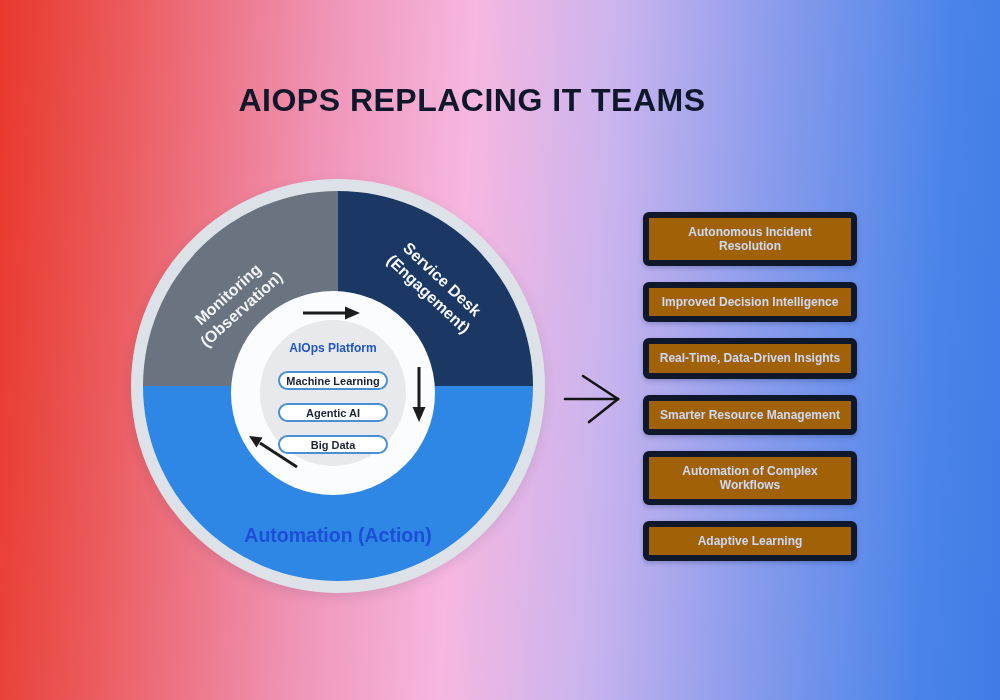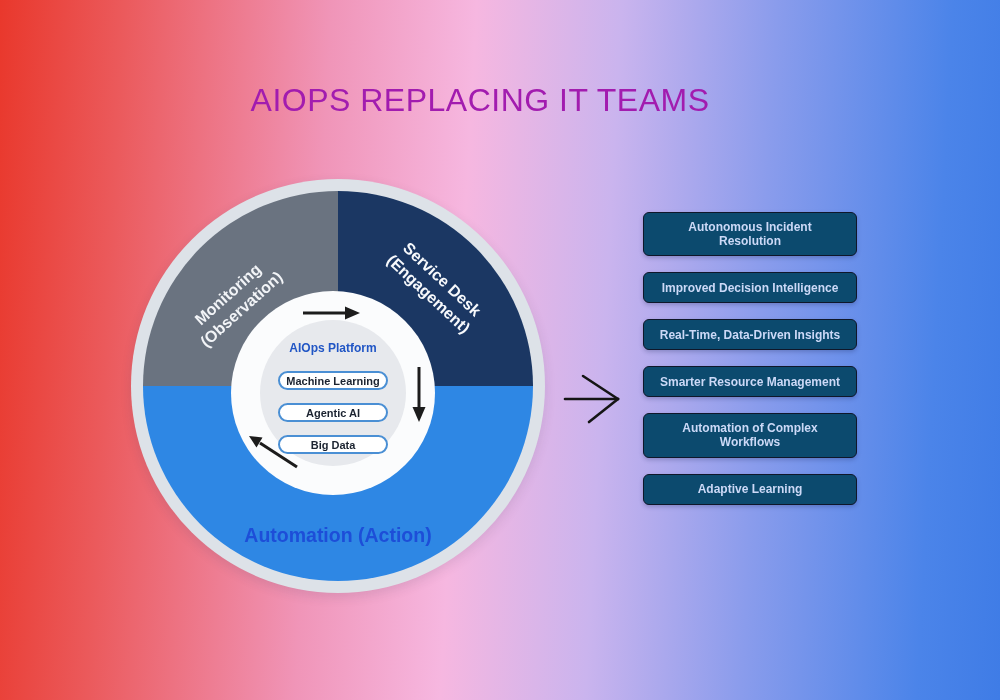--- a/index.html
+++ b/index.html
@@ -5,22 +5,22 @@
   * { margin:0; padding:0; box-sizing:border-box; }
   html,body { width:1000px; height:700px; overflow:hidden; }
   body {
     position:relative;
     font-family:"Liberation Sans", sans-serif;
     background:linear-gradient(93deg,
       #e9382c 0%, #eb5a5c 12%, #f095b8 32%, #f6b7e0 46%,
       #cab4ee 60%, #8a9cec 75%, #4b84e9 92%, #3f7ce6 100%);
   }
   .page-title {
-    position:absolute; left:130px; top:82px; width:700px;
-    text-align:center; color:#a21caf; font-size:32px; font-weight:400;
+    position:absolute; left:122px; top:82px; width:700px;
+    text-align:center; color:#0f172a; font-size:32px; font-weight:700;
     letter-spacing:0.5px;
   }
   
   .diagram { position:absolute; left:131px; top:179px; width:414px; height:414px; }
   .outer-ring {
     position:absolute; inset:0; border-radius:50%;
     background:#dde2e8; box-shadow:0 4px 12px rgba(40,40,70,0.12);
   }
   .donut {
     position:absolute; inset:12px; border-radius:50%;
@@ -62,21 +62,21 @@
   }
   .cycle-arrows { position:absolute; inset:0; pointer-events:none; }
   
   .flow-arrow { position:absolute; left:558px; top:368px; }
   
   .benefits {
     position:absolute; left:643px; top:212px; width:214px;
     display:flex; flex-direction:column; gap:16px;
   }
   .benefit {
-    min-height:31px; background:#0c4a6e; border:1px solid #0f172a;
+    min-height:31px; background:#a16207; border:6px solid #0f172a;
     border-radius:6px; color:#ccd9f7; font-weight:700; font-size:12px;
     line-height:1.18; text-align:center; padding:7px 9px;
     display:flex; align-items:center; justify-content:center;
     white-space:pre-line; box-shadow:0 2px 4px rgba(20,30,80,0.25);
   }
 </style>
 </head>
 <body>
 
 <div class="page-title">AIOPS REPLACING IT TEAMS</div>

